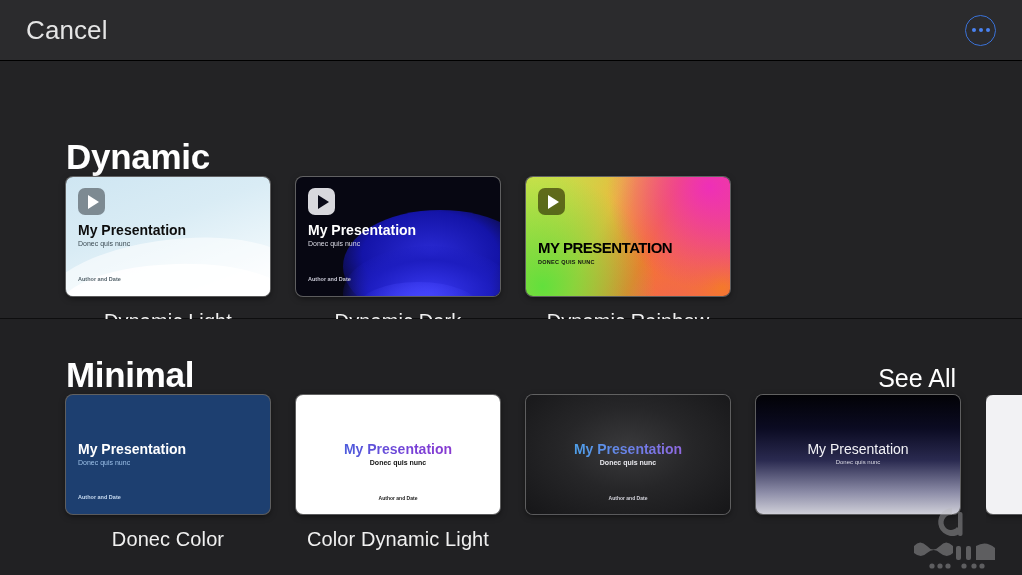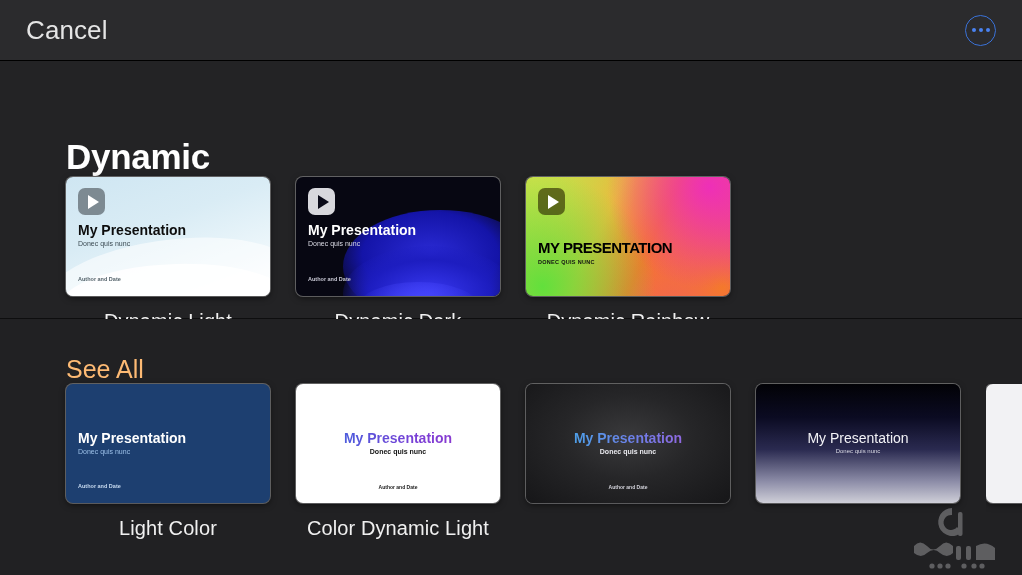--- a/index.html
+++ b/index.html
@@ -57,21 +57,21 @@
 
   .section-head {
     display:flex; align-items:baseline; justify-content:space-between;
     padding:0 66px;
   }
   .sec-title {
     font-size:35px; font-weight:bold; color:#ffffff;
     letter-spacing:-0.3px;
   }
   .see-all {
-    font-size:25px; color:#fdba74; cursor:pointer;
+    font-size:25px; color:#ffffff; cursor:pointer;
     background:none;border:none;
     font-family:"Liberation Sans", sans-serif;
   }
   .dyn-head { padding-top:76px; }
   .min-head { padding-top:36px; }
 
   .row {
     display:flex;
     gap:26px;
     padding-left:66px;
@@ -274,32 +274,33 @@
       <div class="theme-label">Dynamic Rainbow</div>
     </div>
 
   </div>
 </div>
 
 <div class="sec-divider"></div>
 
 <div class="section section-minimal">
   <div class="section-head min-head">
+    <div class="sec-title">Minimal</div>
     <button class="see-all">See All</button>
   </div>
 
   <div class="row">
 
     <div class="theme-item">
       <div class="thumb th-basic">
         <div class="t-title">My Presentation</div>
         <div class="t-sub">Donec quis nunc</div>
         <div class="t-foot">Author and Date</div>
       </div>
-      <div class="theme-label">Light Color</div>
+      <div class="theme-label">Donec Color</div>
     </div>
 
     <div class="theme-item">
       <div class="thumb th-cgl">
         <div class="t-title">My Presentation</div>
         <div class="t-sub">Donec quis nunc</div>
         <div class="t-foot">Author and Date</div>
       </div>
       <div class="theme-label">Color Dynamic Light</div>
     </div>

